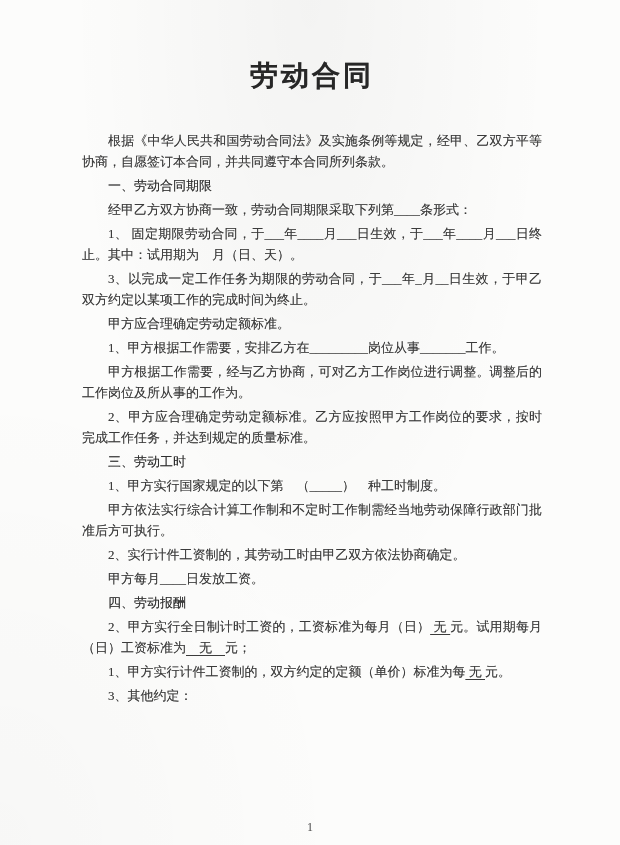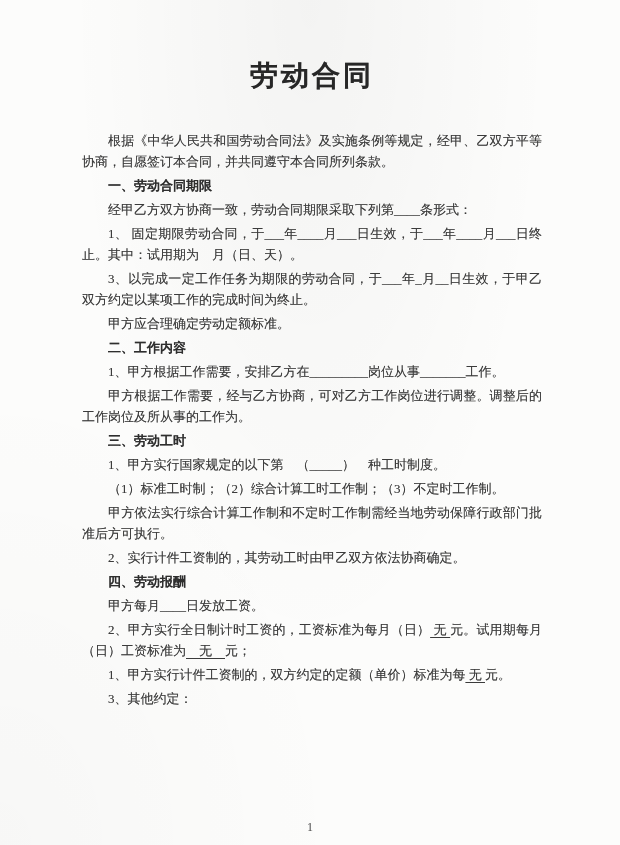--- a/index.html
+++ b/index.html
@@ -37,21 +37,21 @@
   }
   .para {
     margin: 0 0 3px 0;
     line-height: 21px;
     text-indent: 2em;
     text-align: justify;
     text-shadow: 0 0 0.5px rgba(60,60,60,0.5);
     word-break: break-all;
   }
   .para.heading {
-    font-weight: bold;
+    font-weight: normal;
     color: #2e2e2e;
   }
   .blank {
     text-decoration: underline;
     text-underline-offset: 3px;
     white-space: pre;
   }
   .page-number {
     position: absolute;
     left: 0;
@@ -67,28 +67,27 @@
 
 <div class="page">
   <h1 class="doc-title">劳动合同</h1>
   <div class="doc-body">
       <p class="para"><span>根据《中华人民共和国劳动合同法》及实施条例等规定，经甲、乙双方平等协商，自愿签订本合同，并共同遵守本合同所列条款。</span></p>
       <p class="para heading"><span>一、劳动合同期限</span></p>
       <p class="para"><span>经甲乙方双方协商一致，劳动合同期限采取下列第____条形式：</span></p>
       <p class="para"><span>1、 固定期限劳动合同，于___年____月___日生效，于___年____月___日终止。其中：试用期为　月（日、天）。</span></p>
       <p class="para"><span>3、以完成一定工作任务为期限的劳动合同，于___年_月__日生效，于甲乙双方约定以某项工作的完成时间为终止。</span></p>
       <p class="para"><span>甲方应合理确定劳动定额标准。</span></p>
-      <p class="para heading"><span>二、工作内容</span></p>
       <p class="para"><span>1、甲方根据工作需要，安排乙方在_________岗位从事_______工作。</span></p>
       <p class="para"><span>甲方根据工作需要，经与乙方协商，可对乙方工作岗位进行调整。调整后的工作岗位及所从事的工作为。</span></p>
+      <p class="para"><span>2、甲方应合理确定劳动定额标准。乙方应按照甲方工作岗位的要求，按时完成工作任务，并达到规定的质量标准。</span></p>
       <p class="para heading"><span>三、劳动工时</span></p>
       <p class="para"><span>1、甲方实行国家规定的以下第　（_____）　种工时制度。</span></p>
-      <p class="para"><span>（1）标准工时制；（2）综合计算工时工作制；（3）不定时工作制。</span></p>
       <p class="para"><span>甲方依法实行综合计算工作制和不定时工作制需经当地劳动保障行政部门批准后方可执行。</span></p>
       <p class="para"><span>2、实行计件工资制的，其劳动工时由甲乙双方依法协商确定。</span></p>
+      <p class="para"><span>甲方每月____日发放工资。</span></p>
       <p class="para heading"><span>四、劳动报酬</span></p>
-      <p class="para"><span>甲方每月____日发放工资。</span></p>
       <p class="para"><span>2、甲方实行全日制计时工资的，工资标准为每月（日）</span><span class="blank"> 无 </span><span>元。试用期每月（日）工资标准为</span><span class="blank">　无　</span><span>元；</span></p>
       <p class="para"><span>1、甲方实行计件工资制的，双方约定的定额（单价）标准为每</span><span class="blank"> 无 </span><span>元。</span></p>
       <p class="para"><span>3、其他约定：</span></p>
     </div>
   <div class="page-number">1</div>
 </div>
 
 </body></html>

